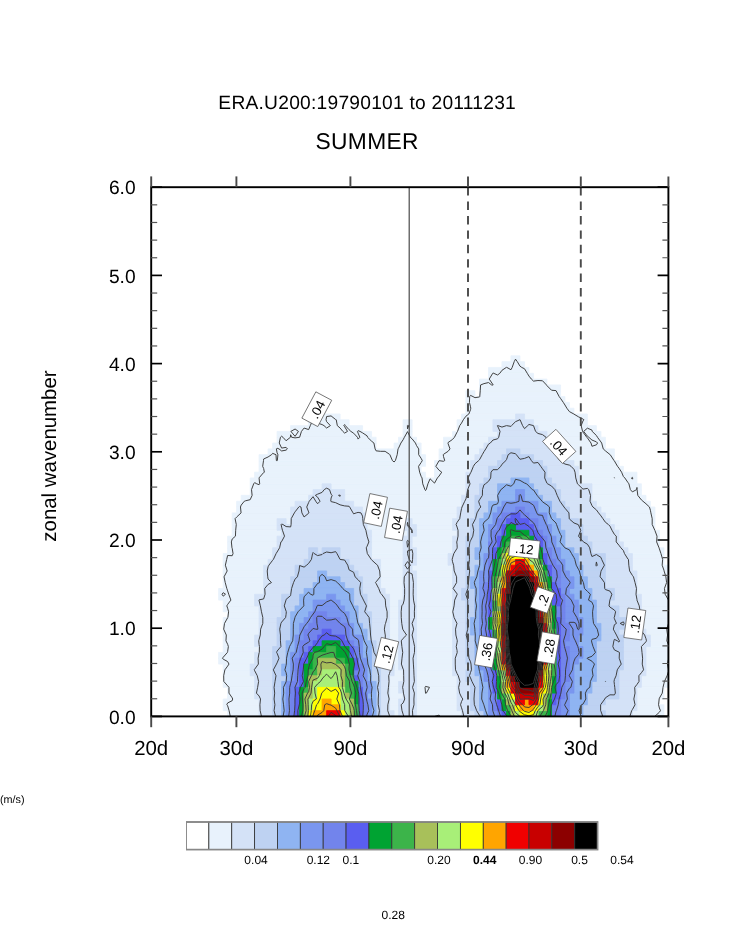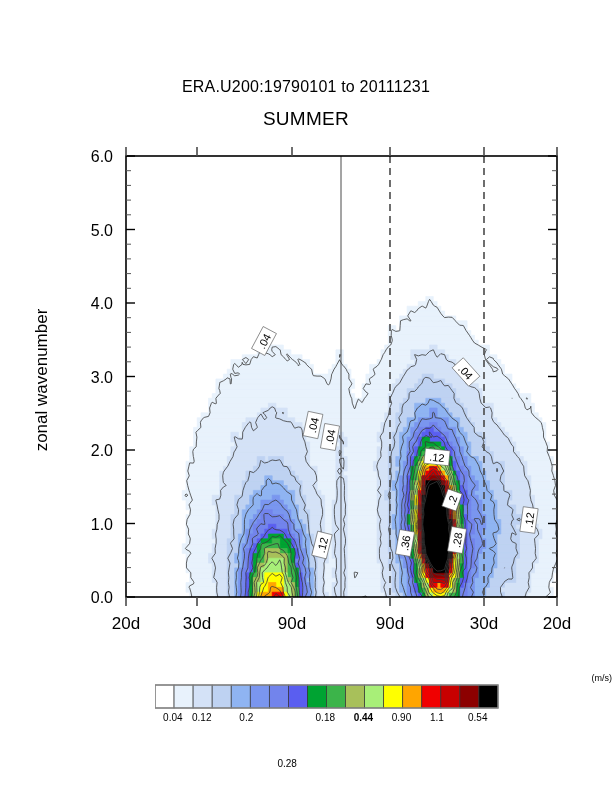--- a/index.html
+++ b/index.html
@@ -4,24 +4,24 @@
 <style>
   html,body{margin:0;padding:0;background:#ffffff;}
   body{width:612px;height:792px;font-family:"Liberation Sans",sans-serif;color:#000;overflow:hidden;}
   #page{position:relative;width:612px;height:608px;}
   .ttl{position:absolute;width:612px;text-align:center;font-weight:400;}
   #title-main{top:78px;font-size:16px;letter-spacing:.2px;}
   #title-sub{top:108px;font-size:19px;letter-spacing:.3px;}
   #ylabel{position:absolute;left:-88px;top:370px;width:260px;text-align:center;
           font-size:17px;transform:rotate(-90deg);transform-origin:center center;}
   #plot{position:absolute;left:0;top:0;}
-  #cbunit{position:absolute;width:612px;top:661px;text-align:right;font-size:9px;margin-top:12px;}
+  #cbunit{position:absolute;width:612px;top:661px;text-align:left;font-size:9px;}
   #cbwrap{position:absolute;left:155px;top:684px;}
   #cbticks{position:absolute;left:0;top:712px;width:612px;height:22px;}
-  .cblab{position:absolute;font-size:10px;text-align:left;width:60px;margin-left:-30px;}
+  .cblab{position:absolute;font-size:10px;text-align:right;width:60px;margin-left:-30px;}
 </style>
 </head>
 <body>
 
 <div id="page">
 
   <div class="ttl" id="title-main">ERA.U200:19790101 to 20111231</div>
   <div class="ttl" id="title-sub">SUMMER</div>
 
   <div id="ylabel">zonal wavenumber</div>
@@ -234,23 +234,23 @@
       <rect x="228.67" y="1" width="19.06" height="23" fill="#ffff00" stroke="#333" stroke-width="0.7"></rect>
       <rect x="247.72" y="1" width="19.06" height="23" fill="#ffa500" stroke="#333" stroke-width="0.7"></rect>
       <rect x="266.78" y="1" width="19.06" height="23" fill="#f00000" stroke="#333" stroke-width="0.7"></rect>
       <rect x="285.83" y="1" width="19.06" height="23" fill="#c80000" stroke="#333" stroke-width="0.7"></rect>
       <rect x="304.89" y="1" width="19.06" height="23" fill="#8c0000" stroke="#333" stroke-width="0.7"></rect>
       <rect x="323.94" y="1" width="19.06" height="23" fill="#000000" stroke="#333" stroke-width="0.7"></rect>
       <rect x="0" y="1" width="343" height="23" fill="none" stroke="#888" stroke-width="1.4"></rect>
     </svg>
   <div id="cbticks">
       <div class="cblab" style="left: 193.111px;">0.04</div>
-      <div class="cblab" style="left: 222px;">0.12</div>
-      <div class="cblab" style="left: 269.333px;">0.2</div>
+      <div class="cblab" style="left: 245px;">0.12</div>
+      <div class="cblab" style="left: 269.333px;">0.1</div>
       <div class="cblab" style="left: 307.444px; margin-top: 46px;">0.28</div>
-      <div class="cblab" style="left: 345.556px;">0.18</div>
+      <div class="cblab" style="left: 345.556px;">0.20</div>
       <div class="cblab" style="left: 383.667px; font-weight: bold;">0.44</div>
       <div class="cblab" style="left: 421.778px;">0.90</div>
-      <div class="cblab" style="left: 459.889px;">1.1</div>
+      <div class="cblab" style="left: 459.889px;">0.5</div>
       <div class="cblab" style="left: 498px;">0.54</div>
     </div>
 
 </div>
 
 </body></html>

